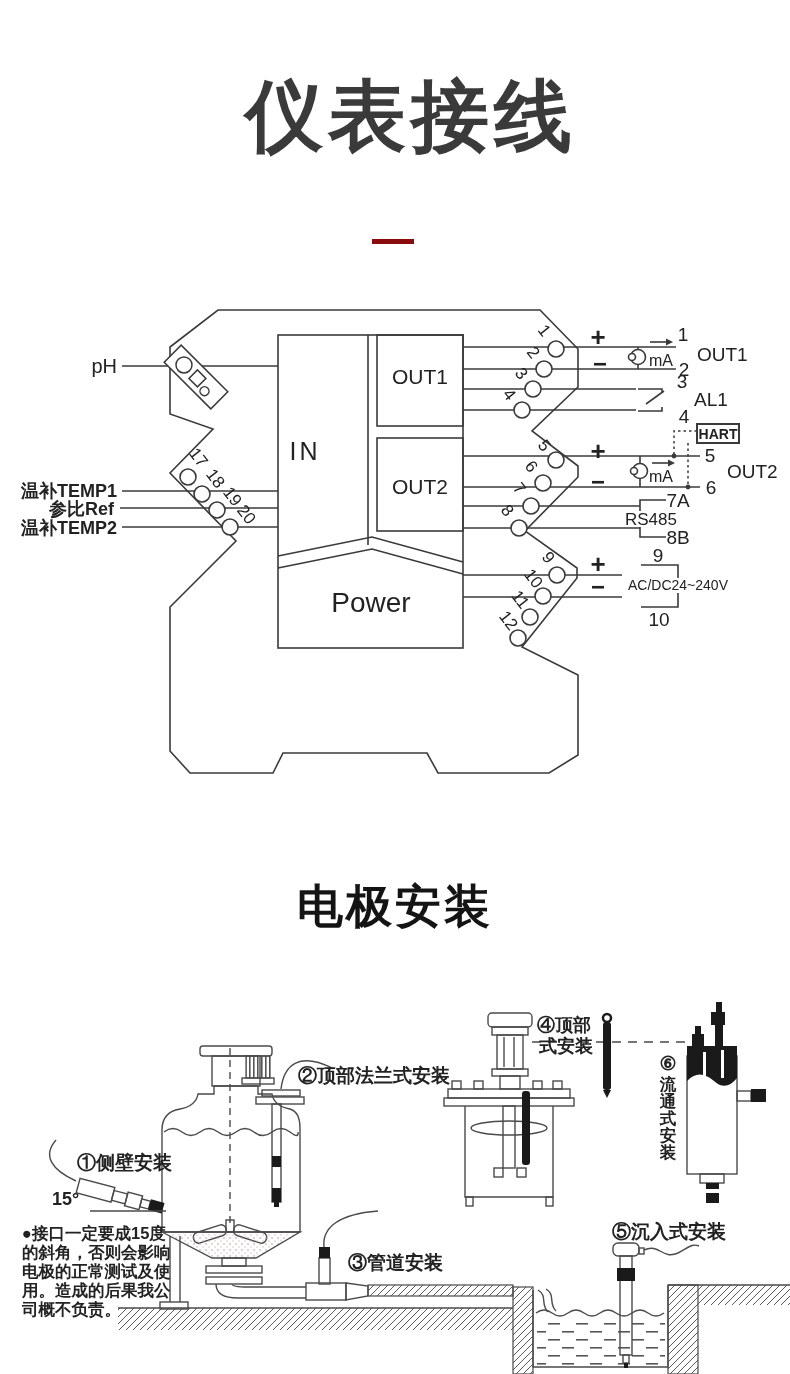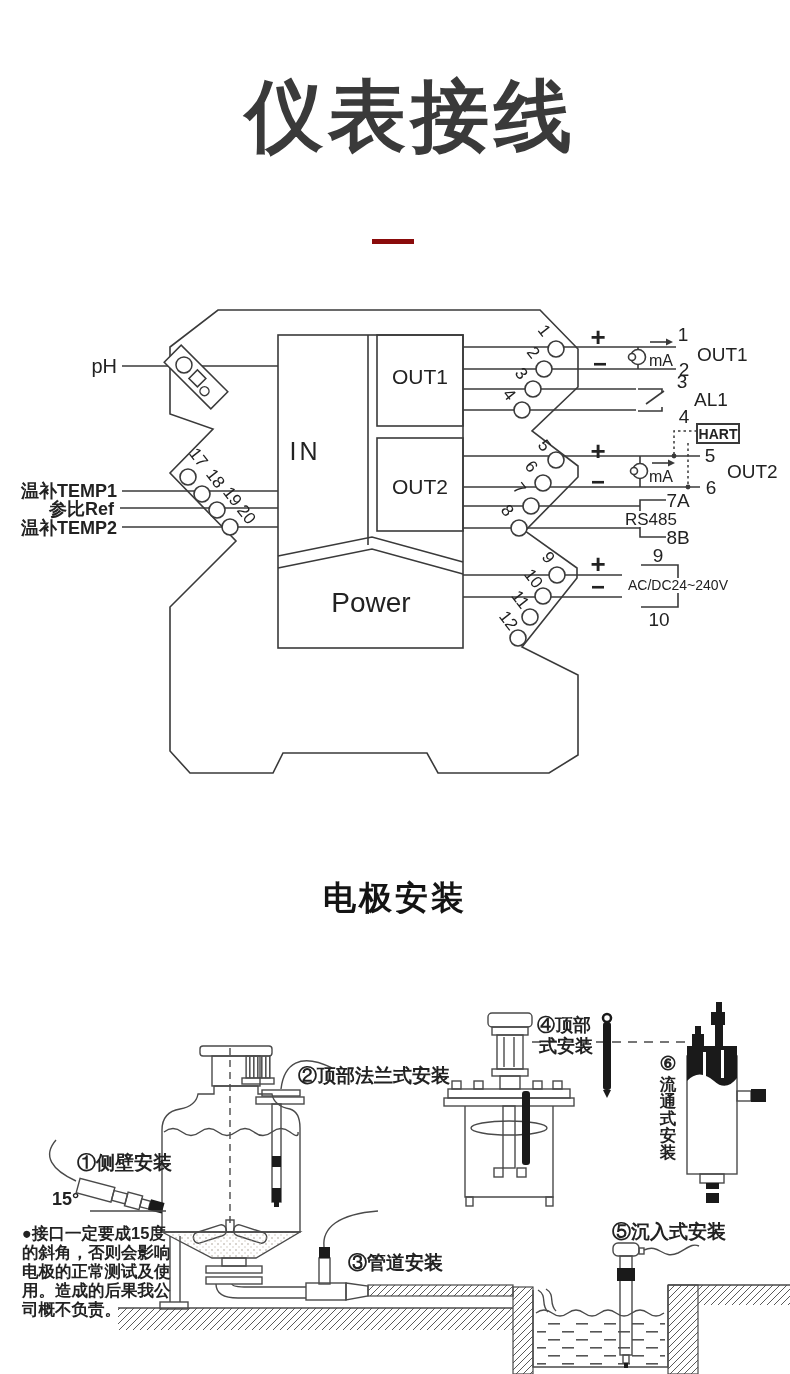--- a/index.html
+++ b/index.html
@@ -2,21 +2,21 @@
 <html><head>
 <meta charset="utf-8">
 <style>
   html,body{margin:0;padding:0;background:#ffffff;}
   #page{position:relative;width:790px;height:1374px;background:#fff;overflow:hidden;
         font-family:"Liberation Sans", sans-serif;}
   .main-title{position:absolute;top:74px;left:16px;width:100%;text-align:center;
       font-size:78px;font-weight:900;color:#3a3a3a;letter-spacing:5px;line-height:1.1;}
   .divider{position:absolute;top:239px;left:372px;width:42px;height:5px;background:#8a0b0b;}
   .section-title{position:absolute;top:876px;left:0;width:100%;text-align:center;
-      font-size:33px;font-weight:800;color:#141414;letter-spacing:3px;}
+      font-size:46px;font-weight:800;color:#141414;letter-spacing:3px;}
   svg{position:absolute;left:0;}
   #wiring-svg{top:295px;}
   #install-svg{top:985px;}
   svg text{font-family:"Liberation Sans", sans-serif;fill:#222;}
   .ln{stroke:#3a3a3a;stroke-width:1.6;fill:none;}
   .ln2{stroke:#4a4a4a;stroke-width:1.4;fill:none;}
   .term{fill:#fff;stroke:#3a3a3a;stroke-width:1.6;}
   .tnum{font-size:17px;text-anchor:middle;}
   .cjk{font-weight:700;}
   .dotted{stroke:#3a3a3a;stroke-width:1.5;fill:none;stroke-dasharray:2.5,3;}

